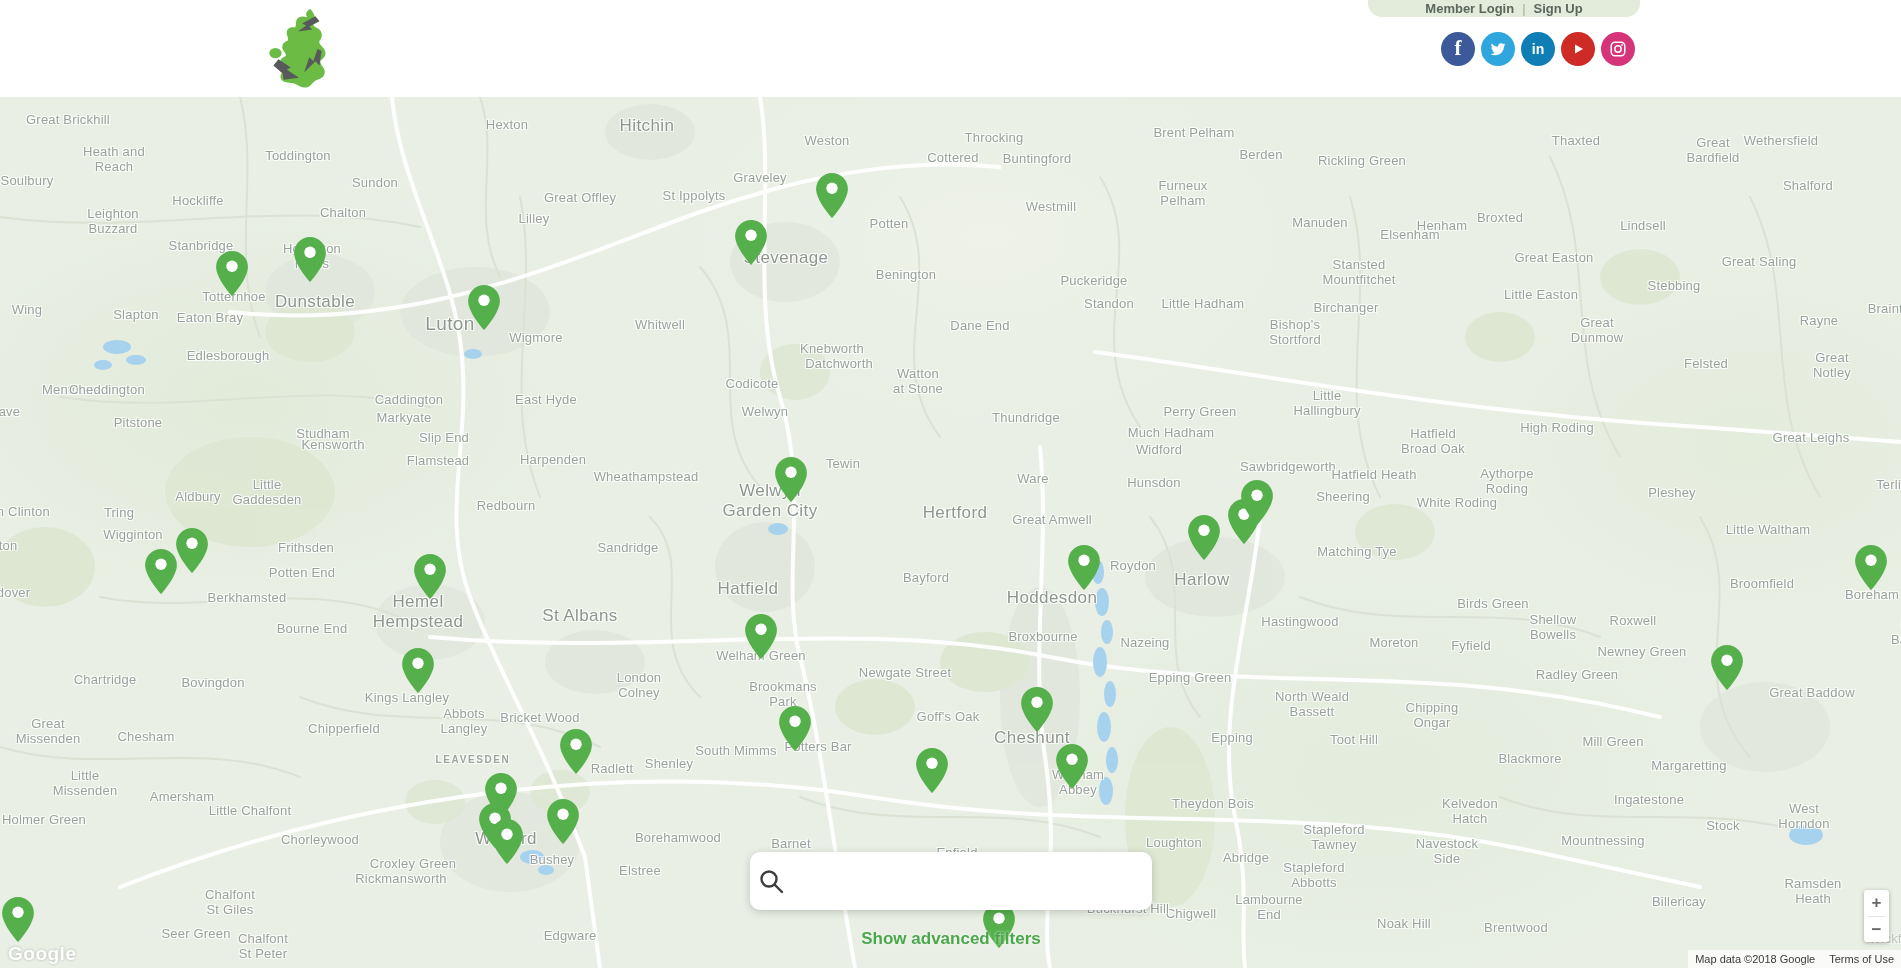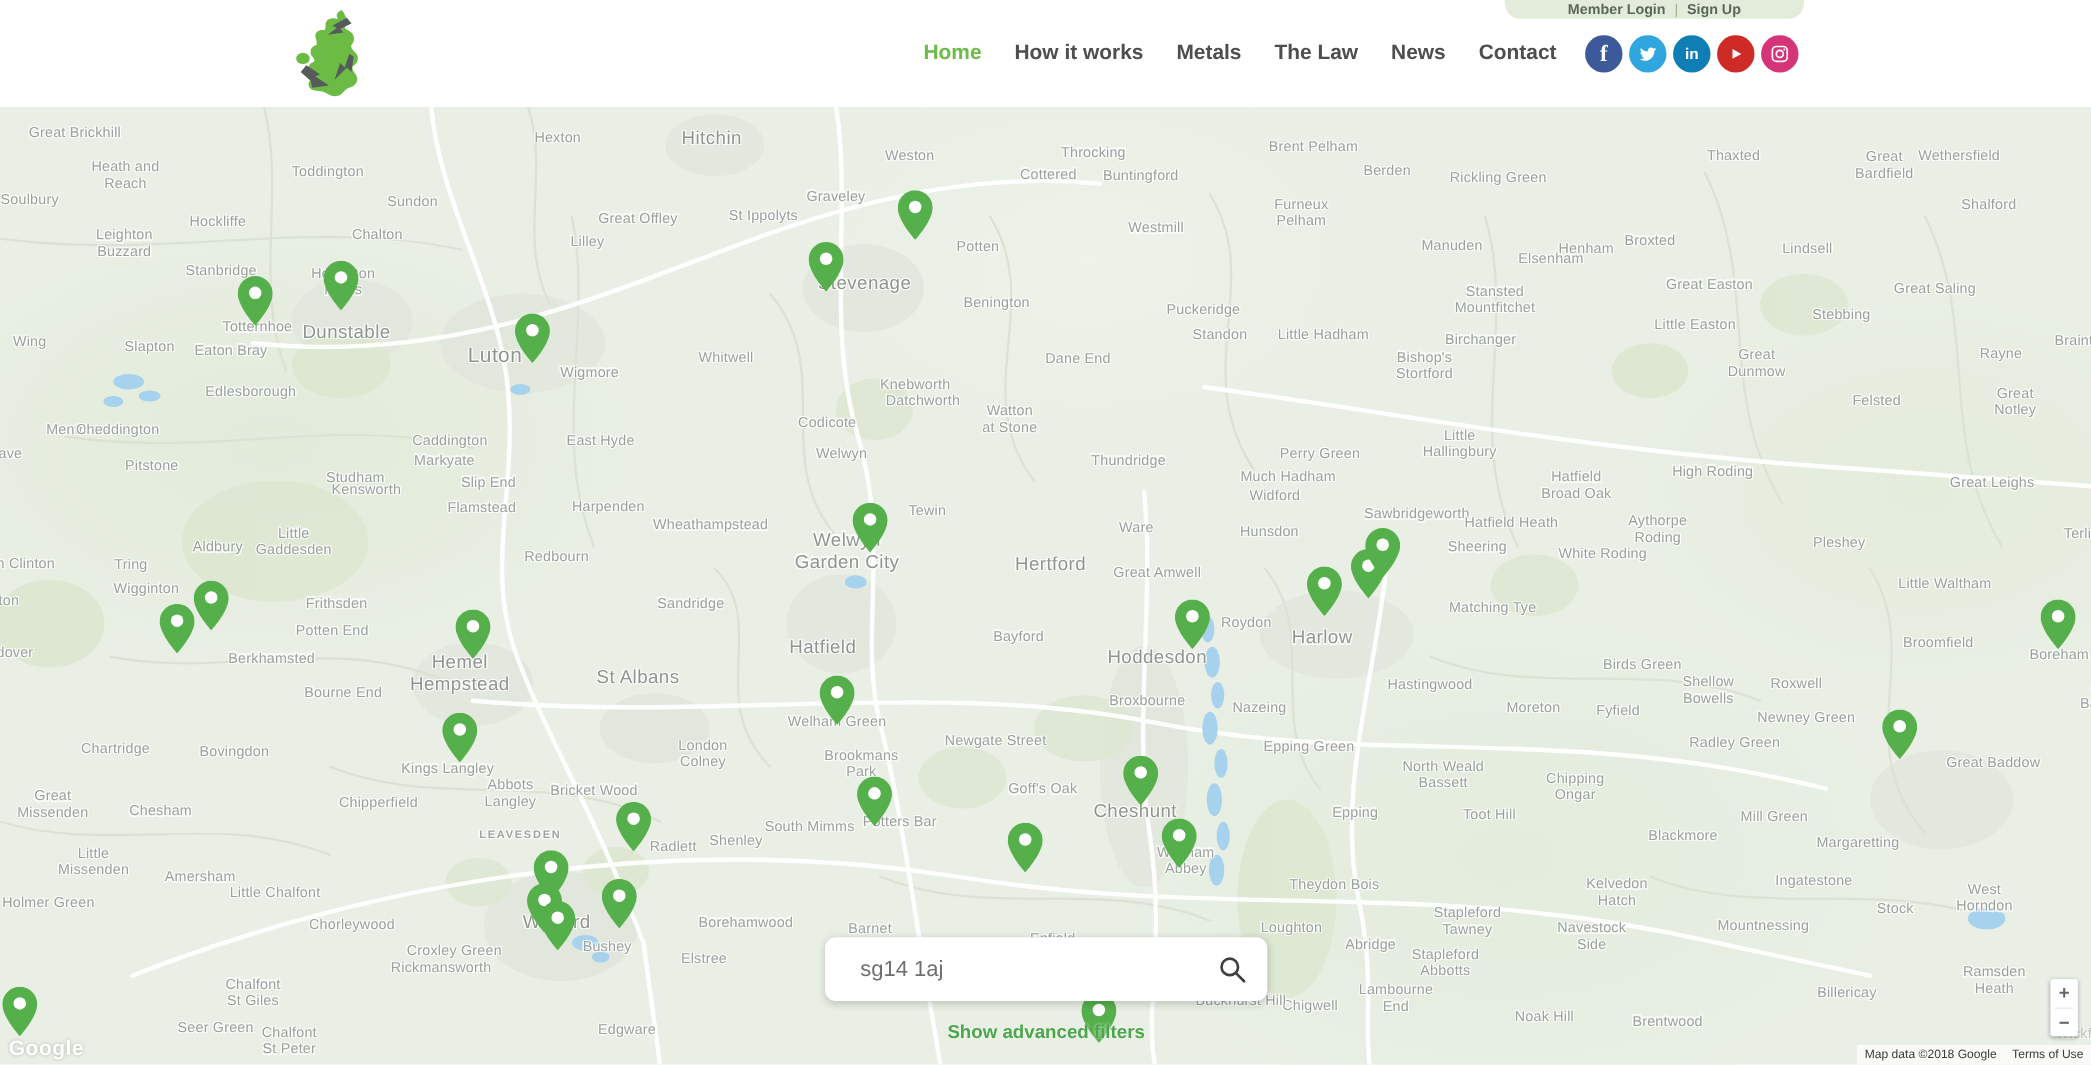--- a/index.html
+++ b/index.html
@@ -509,21 +509,20 @@
             <path d="M12 0C5.4 0 0 5.4 0 12c0 9 12 22 12 22s12-13 12-22C24 5.4 18.6 0 12 0z" fill="#55b04b"></path>
             <circle cx="12" cy="11.5" r="4.3" fill="#fff"></circle>
           </svg></div>
         <div class="pin" style="left: 983px; top: 806px;"><svg width="32" height="45" viewBox="0 0 24 34">
             <path d="M12 0C5.4 0 0 5.4 0 12c0 9 12 22 12 22s12-13 12-22C24 5.4 18.6 0 12 0z" fill="#55b04b"></path>
             <circle cx="12" cy="11.5" r="4.3" fill="#fff"></circle>
           </svg></div>
       </div>
 
     <div id="search-box">
-      <input id="search-input" type="text" value="sg14 1aj" style="">
       <button id="search-btn">
         <svg width="27" height="27" viewBox="0 0 27 27">
           <circle cx="11" cy="11" r="7.5" fill="none" stroke="#3f3f3f" stroke-width="2.4"></circle>
           <line x1="16.6" y1="16.6" x2="24" y2="24" stroke="#3f3f3f" stroke-width="2.4" stroke-linecap="round"></line>
         </svg>
       </button>
     </div>
     <div id="advanced">
       <a>Show advanced filters</a>
     </div>
@@ -545,28 +544,20 @@
       <svg id="logo-map" viewBox="0 0 60 80">
         <path fill="#6bbb45" d="M41 1 C37 3 36 6 38 9 C34 8 30 8 28 11 C26 14 28 17 26 19 C22 18 18 20 18 24 C18 27 20 29 19 32 C15 33 13 36 14 40 C15 43 18 44 17 47 C13 48 11 51 12 55 C13 58 16 59 15 62 C12 64 11 67 13 70 C16 74 22 72 26 74 C30 76 34 79 39 77 C43 75 44 71 48 70 C52 69 56 66 55 61 C54 57 50 55 51 51 C55 49 57 45 55 41 C53 37 49 36 50 32 C53 29 53 24 50 21 C47 18 44 19 44 15 C46 12 46 8 44 5 C43 3 42 2 41 1 Z"></path>
         <ellipse cx="7" cy="44" rx="6" ry="5" fill="#6bbb45"></ellipse>
         <g fill="#58595b">
           <path d="M46 8 L33 15 L37 17 L29 23 L43 21 L40 18 L50 13 Z"></path>
           <path d="M10 50 L22 58 L18 60 L30 68 L15 70 L14 64 L5 56 Z"></path>
           <path d="M52 42 L50 56 L46 52 L35 63 L40 48 L44 52 L48 40 Z"></path>
         </g>
       </svg>
     </div>
-    <nav id="nav">
-        <a class="nav-item active">Home</a>
-        <a class="nav-item">How it works</a>
-        <a class="nav-item">Metals</a>
-        <a class="nav-item">The Law</a>
-        <a class="nav-item">News</a>
-        <a class="nav-item">Contact</a>
-      </nav>
     <div id="social">
         <div class="soc" style="background: rgb(60, 90, 153);">
           <span class="fglyph">f</span>
         </div>
         <div class="soc" style="background: rgb(48, 166, 222);">
           <svg width="18" height="18" viewBox="0 0 24 24">
             <path fill="#fff" d="M22 5.9c-.7.3-1.5.6-2.3.7.8-.5 1.5-1.3 1.8-2.2-.8.5-1.7.8-2.6 1A4.1 4.1 0 0 0 12 8.1c0 .3 0 .6.1.9-3.4-.2-6.4-1.8-8.4-4.3-.4.6-.6 1.3-.6 2.1 0 1.4.7 2.7 1.8 3.4-.7 0-1.3-.2-1.9-.5v.1c0 2 1.4 3.7 3.3 4-.3.1-.7.2-1.1.2l-.8-.1c.5 1.6 2 2.8 3.8 2.9a8.3 8.3 0 0 1-5.1 1.8H2a11.6 11.6 0 0 0 6.3 1.8c7.5 0 11.7-6.3 11.7-11.7v-.5c.8-.6 1.5-1.3 2-2.1z"></path>
           </svg>
         </div>
         <div class="soc" style="background: rgb(15, 126, 181);">

